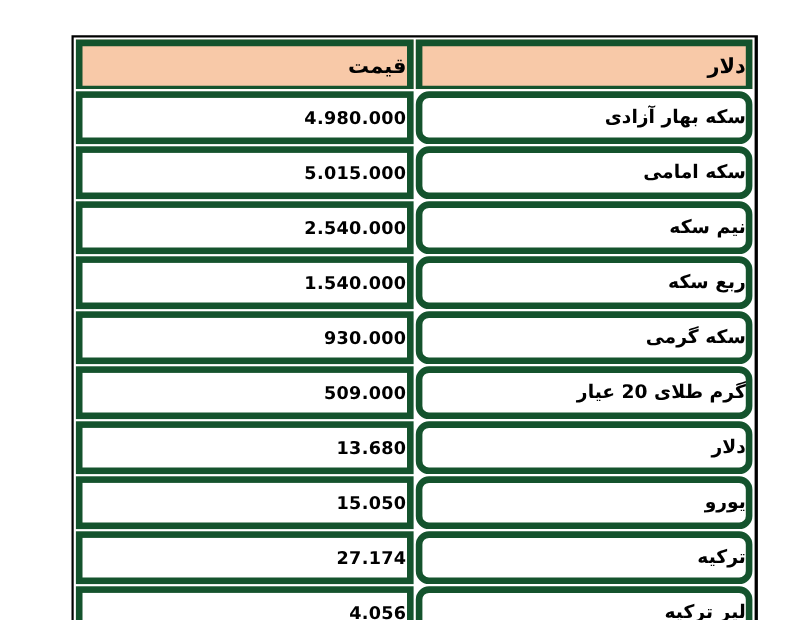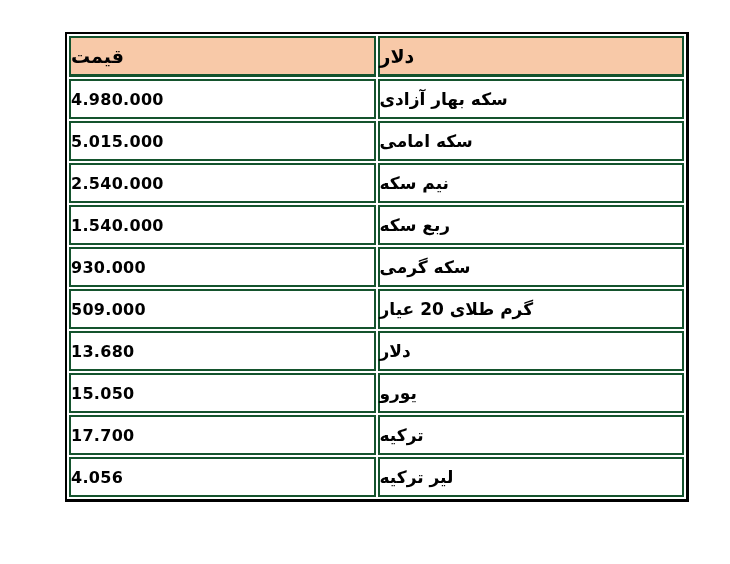--- a/index.html
+++ b/index.html
@@ -24,39 +24,40 @@
       border-spacing: 2px;
       border-top: 2px solid #000;
       border-left: 2px solid #000;
       border-right: 3px solid #000;
       border-bottom: 3px solid #000;
       box-sizing: border-box;
       direction: rtl;
       table-layout: fixed;
     }
     .price-table td, .price-table th {
-      border: 2px solid #14532d;
-      text-align: left;
+      border: 6px solid #14532d;
+      text-align: right;
       vertical-align: middle;
       padding: 0;
       color: #000;
       height: 36px;
     }
     .price-table th {
       background: #f8c9a8;
       font-weight: bold;
       font-size: 19px;
       font-family: "DejaVu Sans", sans-serif;
       border-bottom-width: 3px;
     }
     .title-cell {
       font-weight: bold;
       font-size: 17px;
       font-family: "DejaVu Sans", sans-serif;
       direction: rtl;
+      border-radius: 12px;
     }
     .price-cell {
       font-weight: bold;
       font-size: 16px;
       font-family: "DejaVu Sans", sans-serif;
       direction: ltr;
       letter-spacing: 0.3px;
     }
     .col-title { width: 50%; }
     .col-price { width: 50%; }
@@ -103,20 +104,20 @@
     <tr>
       <td class="title-cell">دلار</td>
       <td class="price-cell">13.680</td>
     </tr>
     <tr>
       <td class="title-cell">یورو</td>
       <td class="price-cell">15.050</td>
     </tr>
     <tr>
       <td class="title-cell">ترکیه</td>
-      <td class="price-cell">17.700</td>
+      <td class="price-cell">27.174</td>
     </tr>
     <tr>
       <td class="title-cell">لیر ترکیه</td>
       <td class="price-cell">4.056</td>
     </tr>
   </tbody>
 </table>
 
 </body></html>

